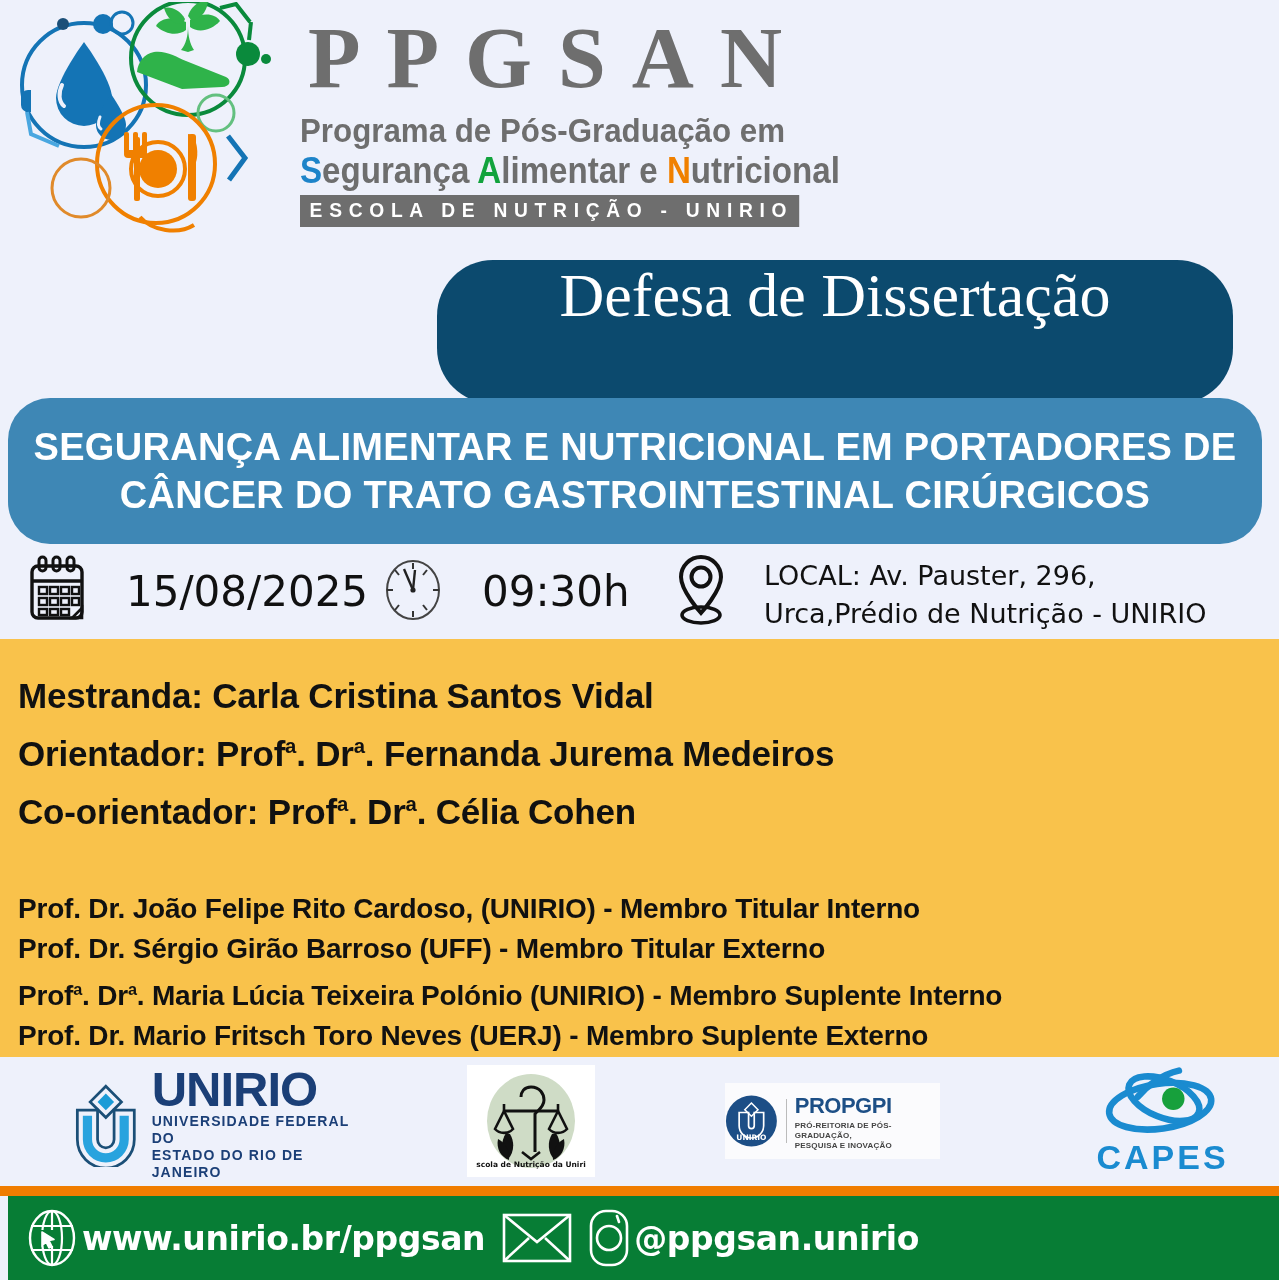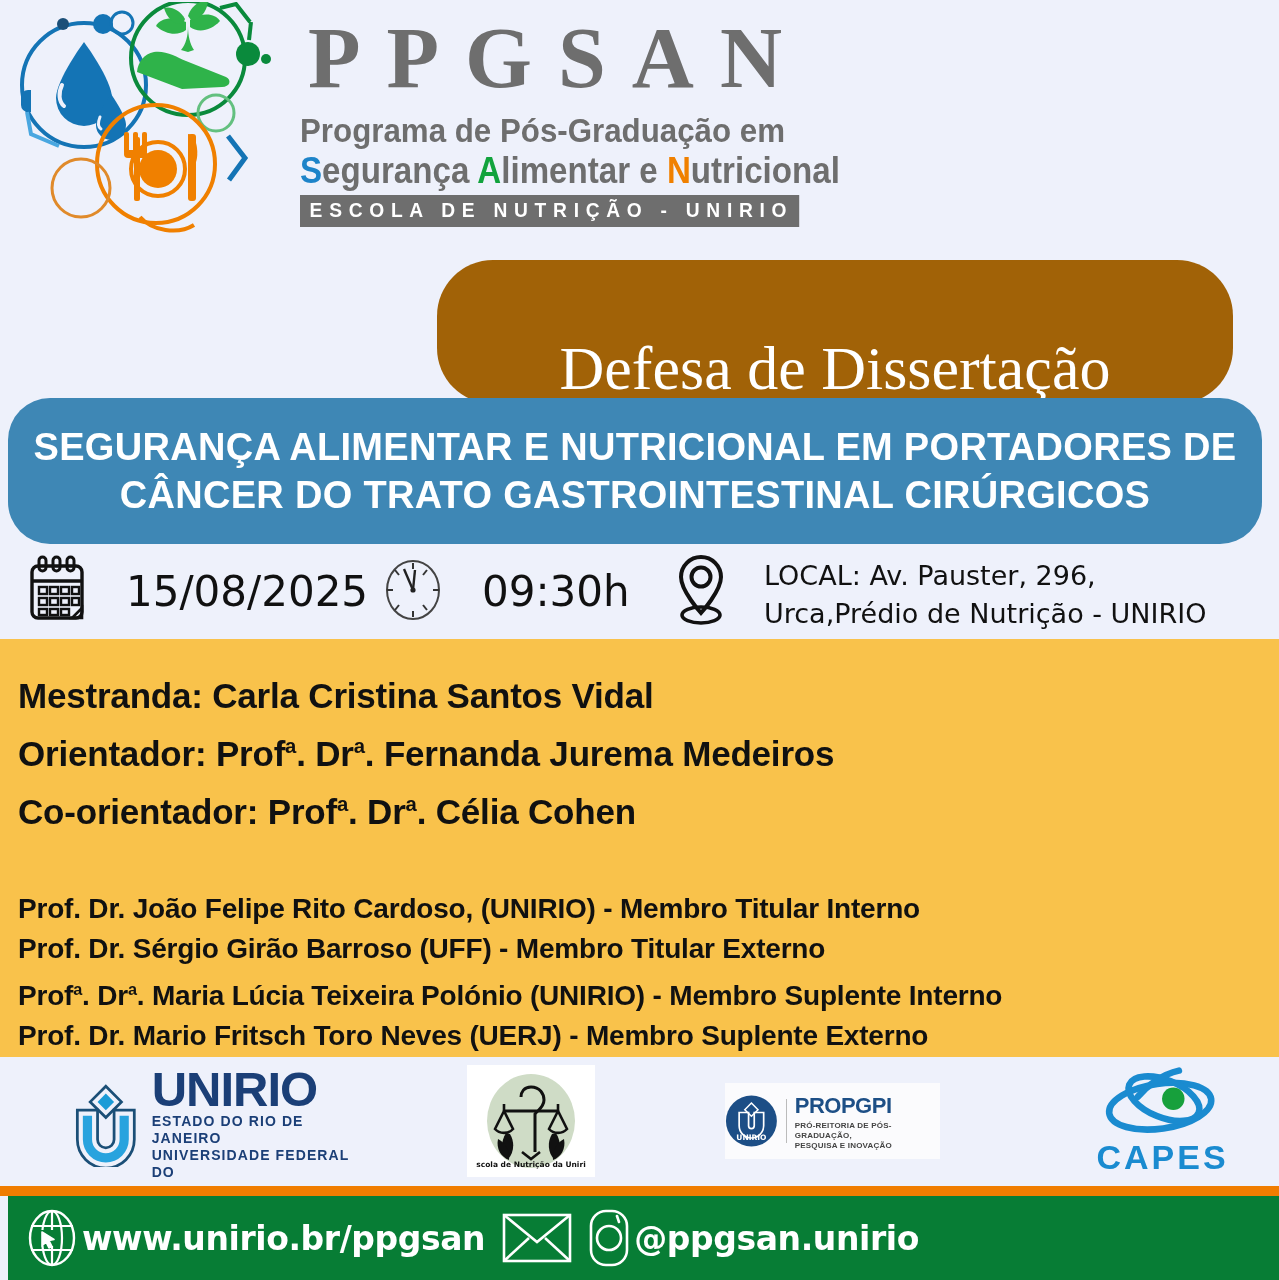--- a/index.html
+++ b/index.html
@@ -59,22 +59,22 @@
     padding:4px 6px 5px 10px;
     display:inline-block;
     white-space:nowrap;
     transform:scaleX(0.96);
     transform-origin:left center;
   }
 
   
   .green-pill{
     position:absolute;left:437px;top:260px;width:796px;height:144px;
-    background:#a16207;border-radius:56px;
-    display:flex;align-items:flex-end;justify-content:center;
+    background:#0c4a6e;border-radius:56px;
+    display:flex;align-items:flex-start;justify-content:center;
   }
   .green-pill-text{
     font-family:"Liberation Serif", serif;
     color:#ffffff;font-size:62px;font-weight:normal;
     white-space:nowrap;letter-spacing:0px;
   }
 
   
   .blue-pill{
     position:absolute;left:8px;top:398px;width:1254px;height:146px;
@@ -314,22 +314,22 @@
 
     <div class="logo-slot slot-unirio">
       <svg width="78" height="88" viewBox="0 0 78 88">
         <polygon points="39,4 56,21 39,38 22,21" fill="none" stroke="#1b4f77" stroke-width="3"></polygon>
         <polygon points="39,12 48,21 39,30 30,21" fill="#1a9bd7"></polygon>
         <path d="M8 30 l22 0 l0 20 l0 12 a9 9 0 0 0 18 0 l0 -12 l0 -20 l22 0 l0 32 a31 31 0 0 1 -62 0 Z" fill="none" stroke="#1b4f77" stroke-width="3"></path>
         <path d="M14 36 l10 0 l0 26 a15 15 0 0 0 30 0 l0 -26 l10 0 l0 26 a25 25 0 0 1 -50 0 Z" fill="#28a3de"></path>
       </svg>
       <div style="margin-left:10px;">
         <div class="unirio-word">UNIRIO</div>
+        <div class="unirio-sub">UNIVERSIDADE FEDERAL DO</div>
         <div class="unirio-sub">ESTADO DO RIO DE JANEIRO</div>
-        <div class="unirio-sub">UNIVERSIDADE FEDERAL DO</div>
       </div>
     </div>
 
     <div class="logo-slot slot-escola">
       <svg width="110" height="104" viewBox="0 0 110 104">
         <ellipse cx="55" cy="52" rx="44" ry="47" fill="#cfdcc6"></ellipse>
         <path d="M55 18 c9 0 13 7 13 13 c0 7 -6 10 -9 14 l0 38" fill="none" stroke="#111" stroke-width="3"></path>
         <path d="M55 18 c-7 0 -10 5 -10 10" fill="none" stroke="#111" stroke-width="3"></path>
         <line x1="28" y1="42" x2="82" y2="42" stroke="#111" stroke-width="3"></line>
         <path d="M28 42 l-9 18 a11 9 0 0 0 18 0 Z" fill="none" stroke="#111" stroke-width="2.6"></path>

